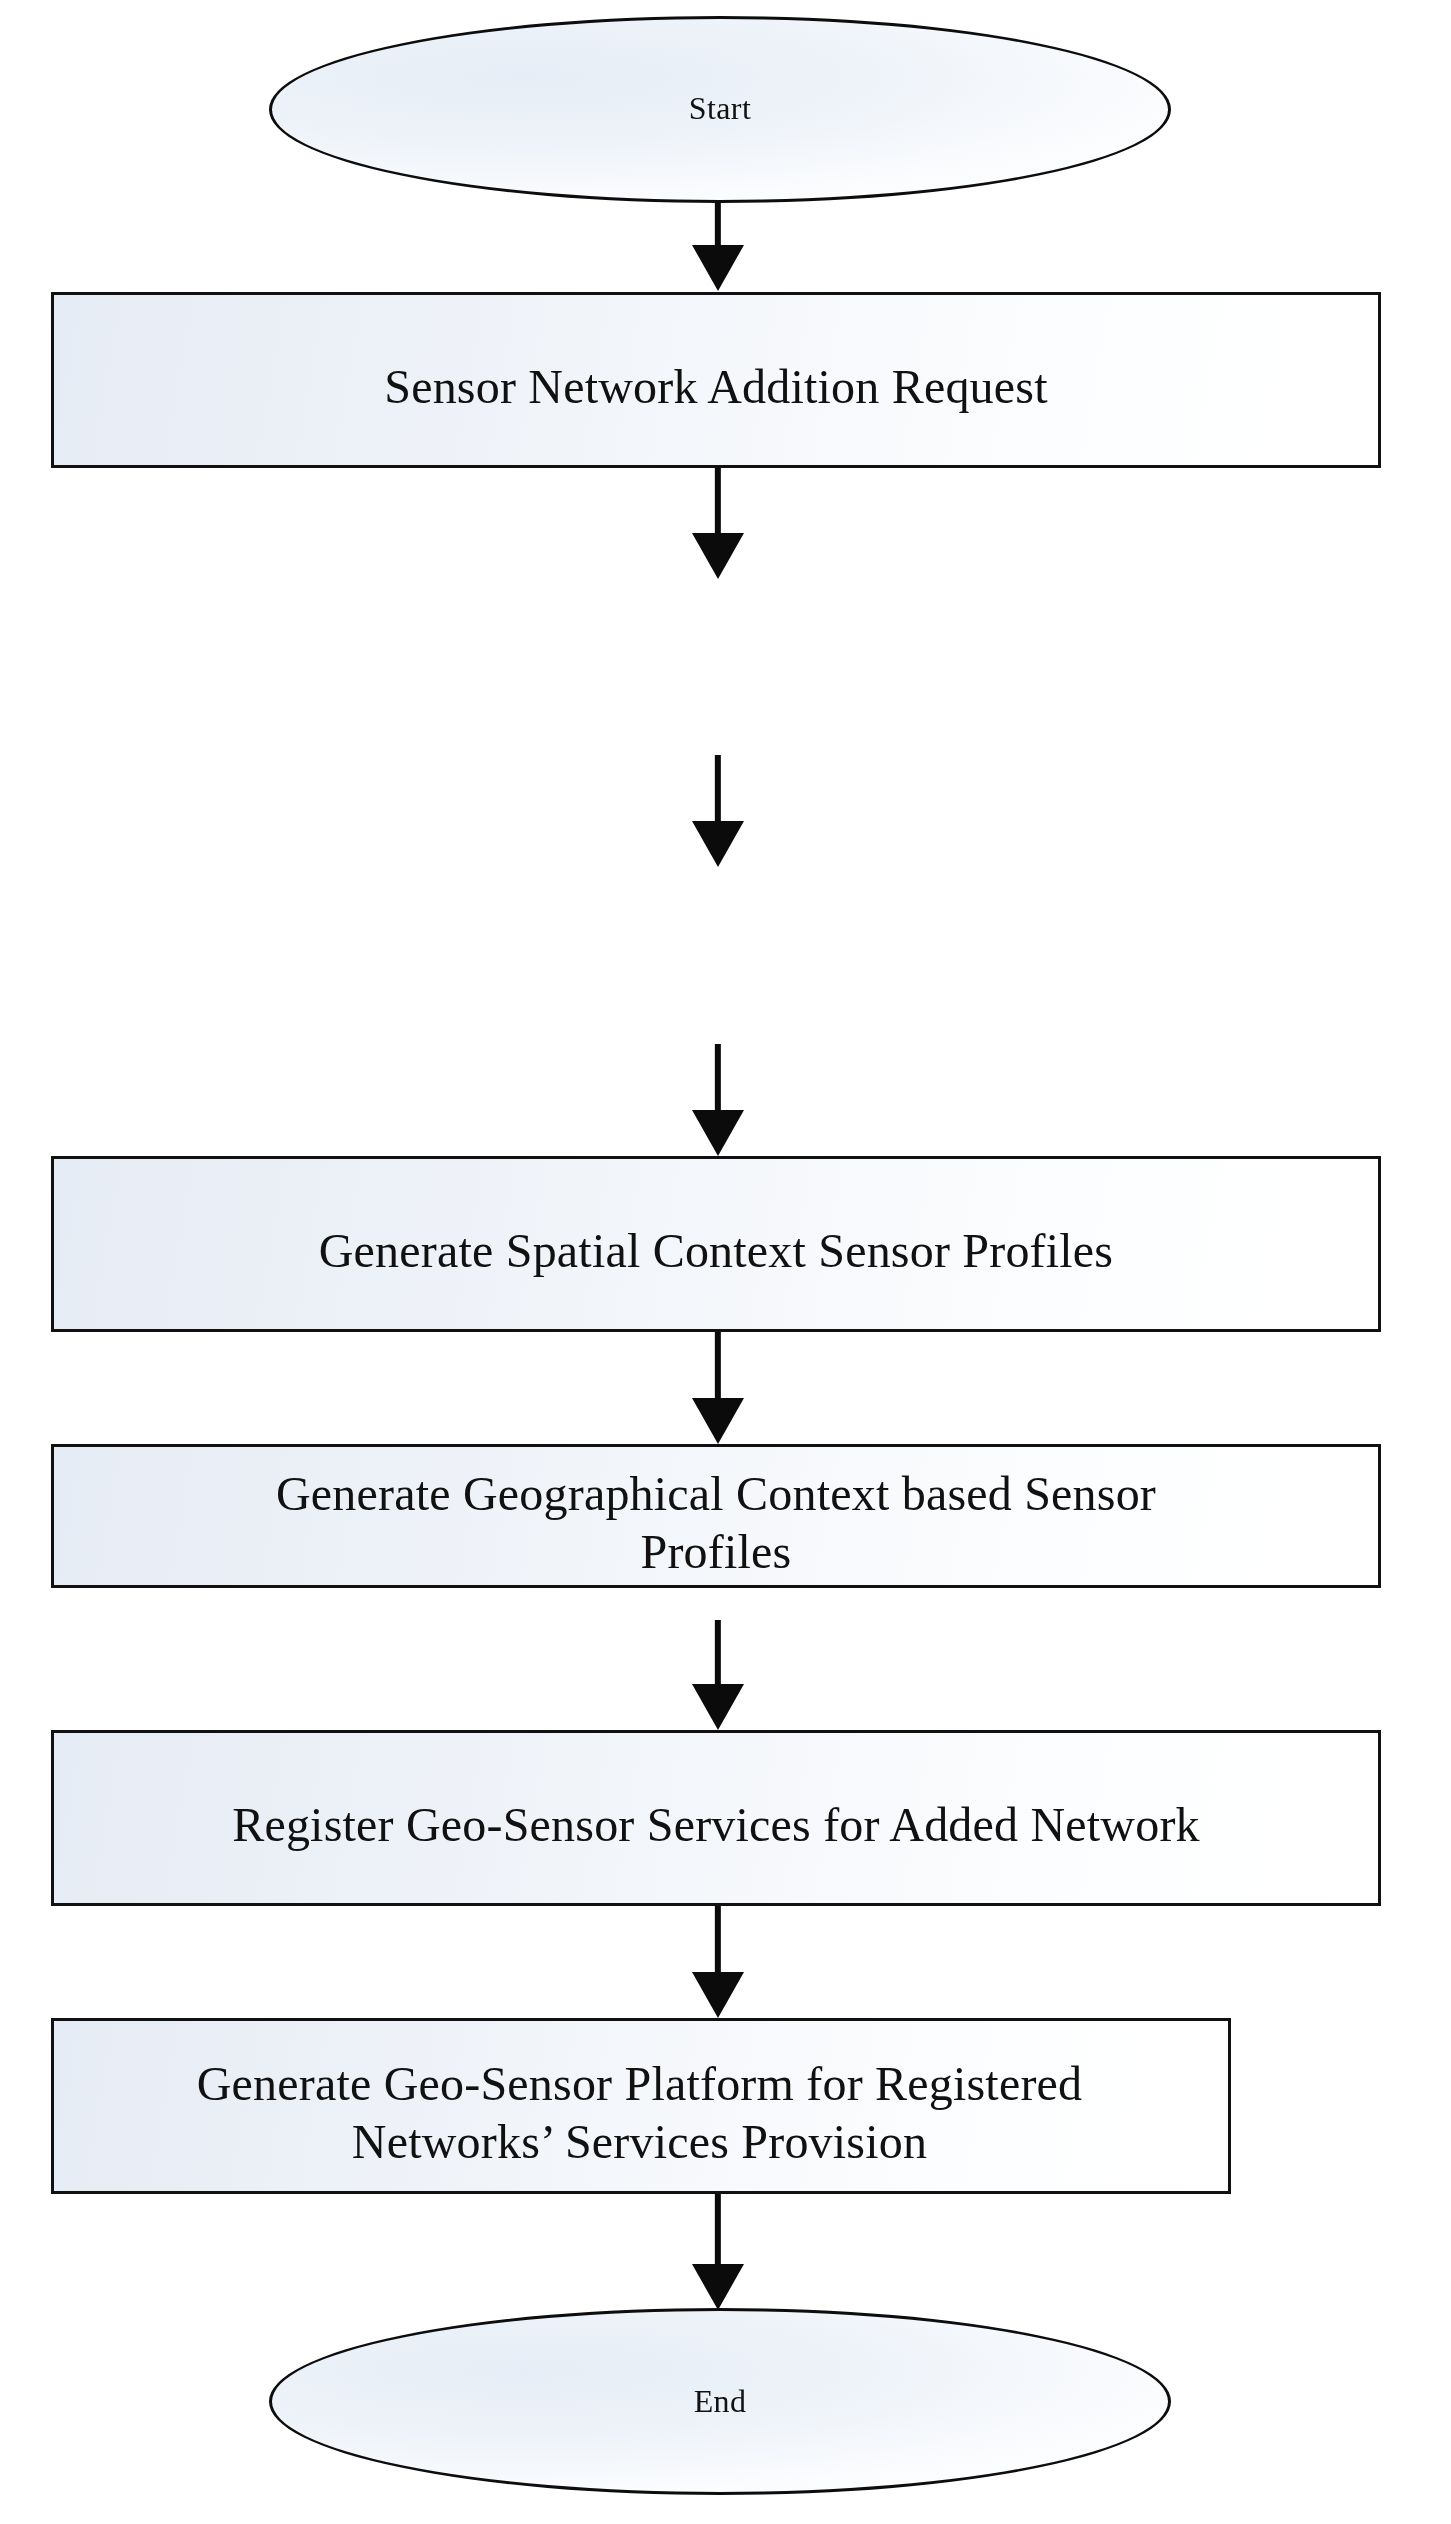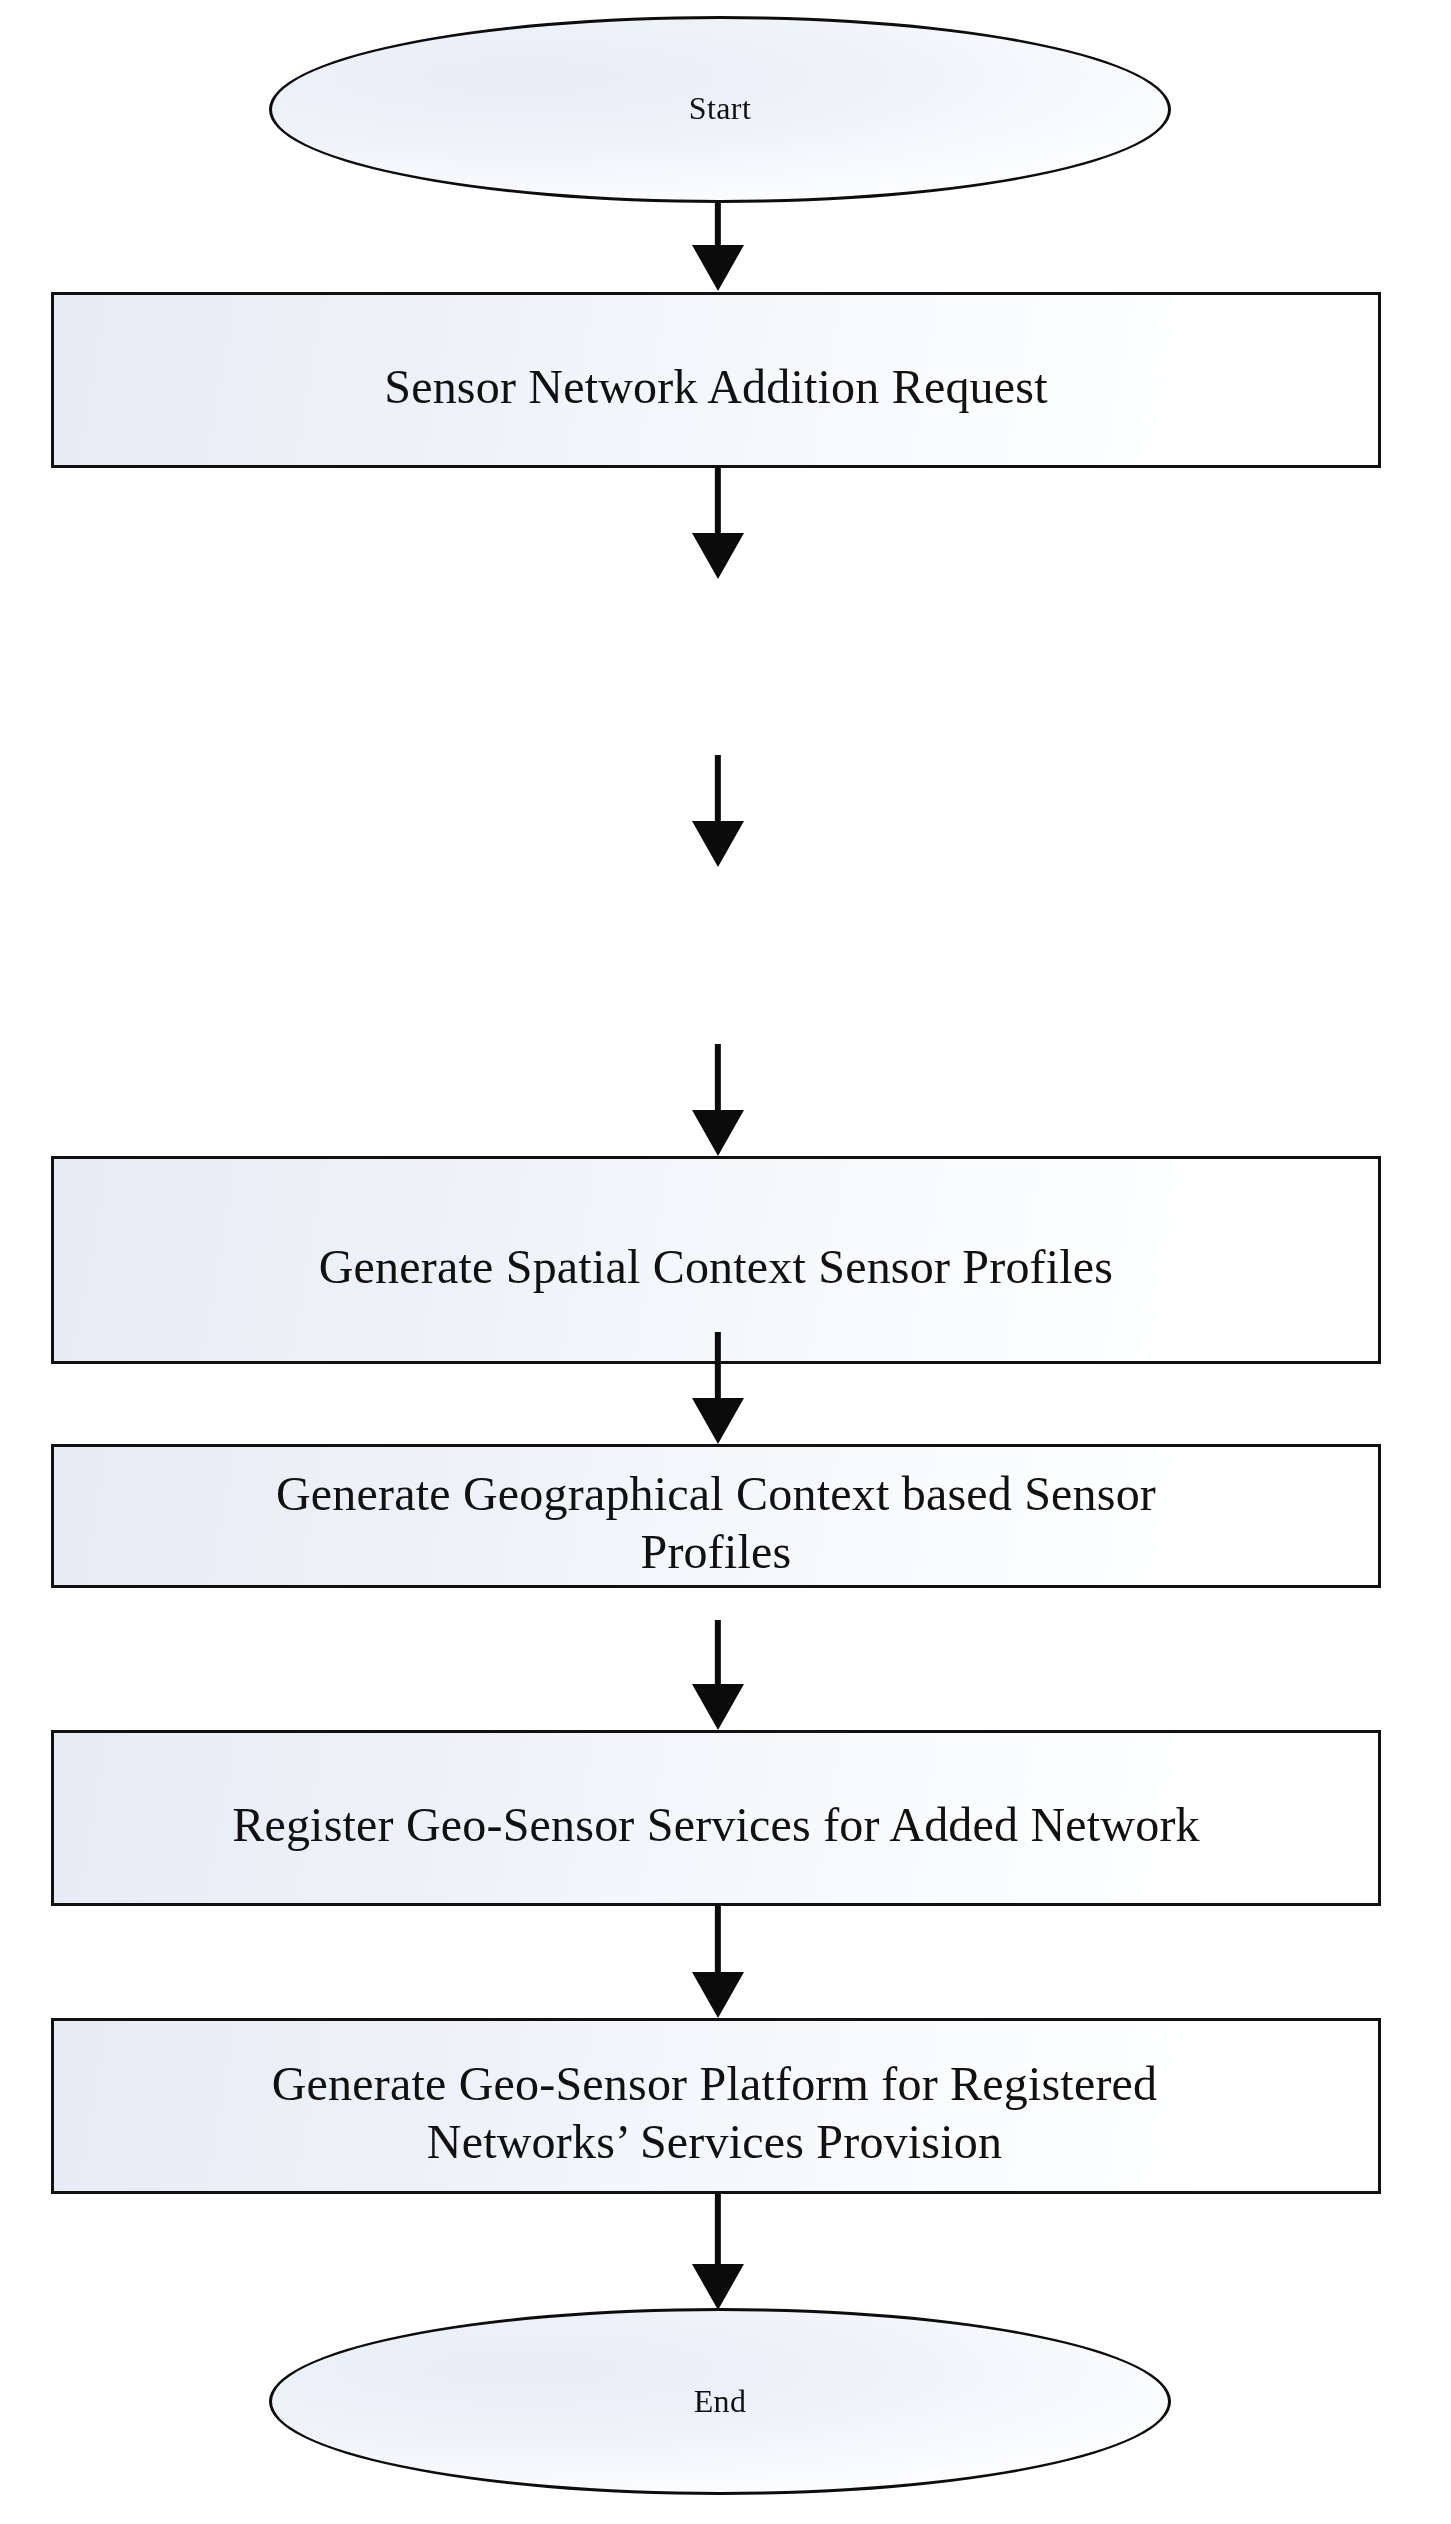--- a/index.html
+++ b/index.html
@@ -112,21 +112,21 @@
     <div class="shaft" style="height:66px;"></div>
     <div class="head"></div>
   </div>
 
 
   <div class="connector" style="left:676px; top:1044px; height:112px;">
     <div class="shaft" style="height:66px;"></div>
     <div class="head"></div>
   </div>
 
-  <div class="process" style="left:51px; top:1156px; width:1330px; height:208px;">
+  <div class="process" style="left:51px; top:1156px; width:1330px; height:176px;">
     <span class="node-label">Generate Spatial Context Sensor Profiles</span>
   </div>
 
   <div class="connector" style="left:676px; top:1332px; height:112px;">
     <div class="shaft" style="height:66px;"></div>
     <div class="head"></div>
   </div>
 
   <div class="process" style="left:51px; top:1444px; width:1330px; height:144px;">
     <span class="node-label">Generate Geographical Context based Sensor
@@ -140,21 +140,21 @@
 
   <div class="process" style="left:51px; top:1730px; width:1330px; height:176px;">
     <span class="node-label">Register Geo-Sensor Services for Added Network</span>
   </div>
 
   <div class="connector" style="left:676px; top:1906px; height:112px;">
     <div class="shaft" style="height:66px;"></div>
     <div class="head"></div>
   </div>
 
-  <div class="process" style="left:51px; top:2018px; width:1330px; height:176px;padding-left:25px;">
+  <div class="process" style="left:51px; top:2018px; width:1180px; height:176px;padding-left:25px;">
     <span class="node-label">Generate Geo-Sensor Platform for Registered
 Networks’ Services Provision</span>
   </div>
 
   <div class="connector" style="left:676px; top:2194px; height:116px;">
     <div class="shaft" style="height:70px;"></div>
     <div class="head"></div>
   </div>
 
   <div class="terminator" style="left:269px; top:2308px; width:902px; height:187px;">

